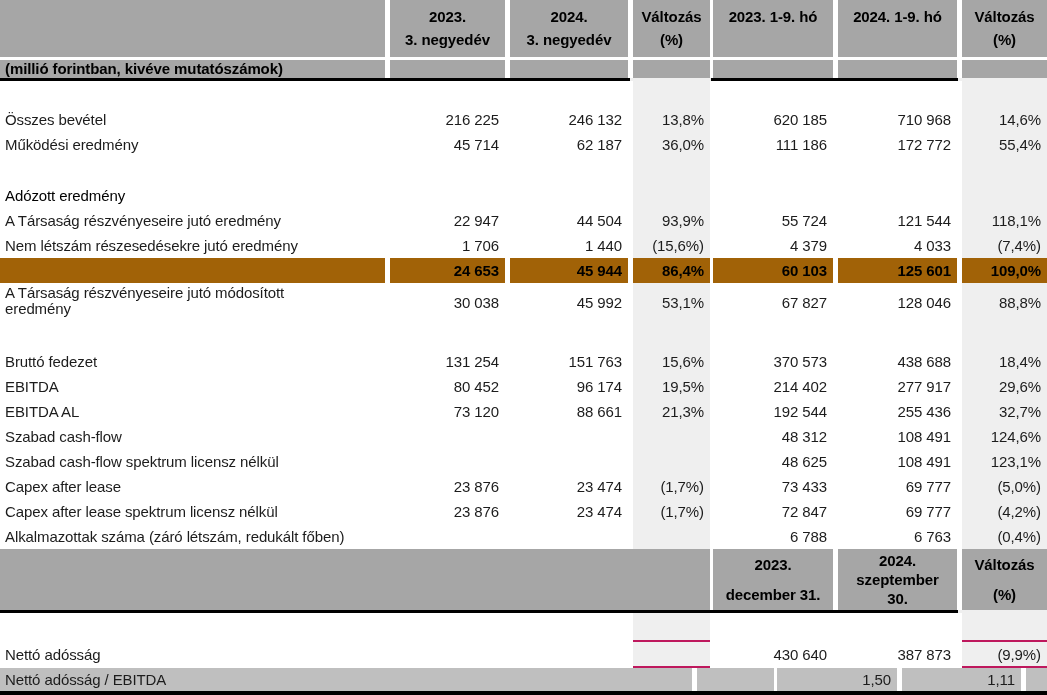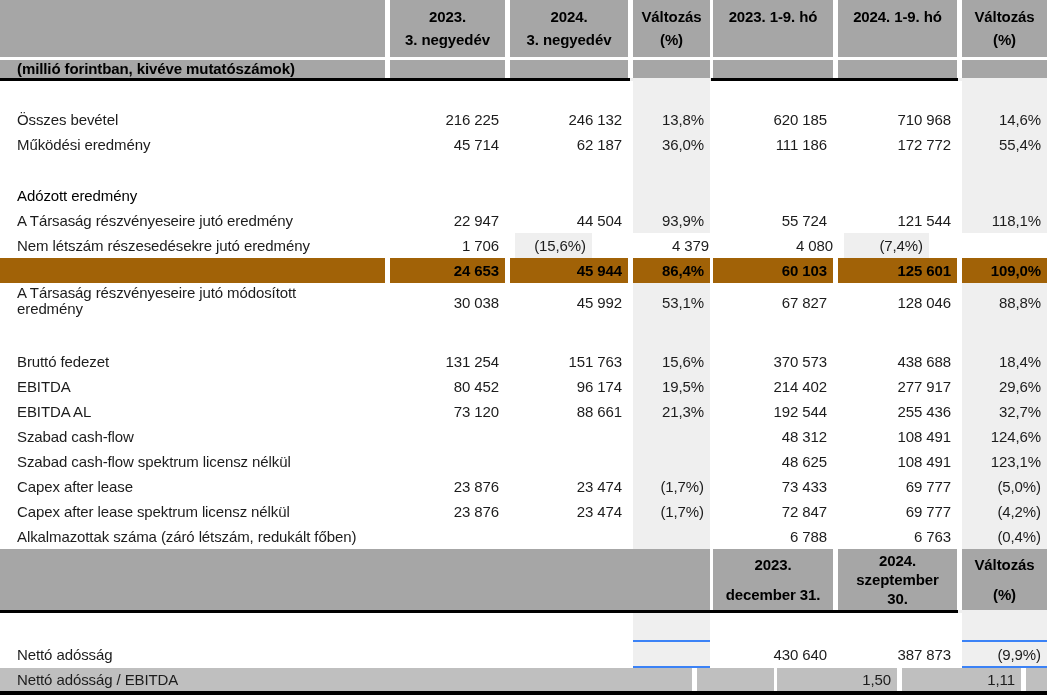--- a/index.html
+++ b/index.html
@@ -3,21 +3,21 @@
 <meta charset="utf-8">
 <style>
   html,body{margin:0;padding:0;background:#fff}
   body{width:1047px;font-family:"Liberation Sans",sans-serif;font-size:15px;color:#1c1c1c;letter-spacing:-0.1px}
   *{box-sizing:border-box}
   .row{display:flex;height:25px;line-height:25px}
   .cell{flex:none;overflow:hidden}
   .c1{width:385px}.c2{width:115px}.c3{width:118px}.c4{width:77px}.c5{width:120px}.c6{width:119px}.c7{width:85px}
   .c123{width:692px}.c1234{width:710px}
   .g{flex:none;width:5px}.g2{flex:none;width:3px}
-  .lbl{padding-left:17px;white-space:pre-line}
+  .lbl{padding-left:5px;white-space:pre-line}
   .num{text-align:right;padding-right:6px}
   .b{font-weight:400;color:#000}
   .shade{background:#efefef}
   
   .hrow1{height:57px}
   .hcell{background:#a6a6a6;font-weight:700;color:#000;text-align:center;white-space:pre-line;line-height:23px;padding-top:5px}
   .vgap{height:3px}
   .urow{height:18px;line-height:18px}
   .urow .cell{background:#a6a6a6}
   .urow .lbl{font-weight:700;color:#000}
@@ -32,21 +32,21 @@
   .tall{height:40px;line-height:40px}
   .tall .lbl{line-height:16px;padding-top:2px}
   
   .hrow2{height:61px}
   .hcell2{background:#a6a6a6;font-weight:700;color:#000;text-align:center;white-space:pre-line}
   .h2two{line-height:30px;padding-top:1px}
   .h2three{line-height:19px;padding-top:2px}
   
   .r2{height:26px;line-height:26px}
   .r2.blank{height:29px}
-  .r2 .shade{border-bottom:2px solid #3b82f6}
+  .r2 .shade{border-bottom:2px solid #be185d}
   .r2.grand{height:23px;line-height:23px}
   .grand .cell{background:#bfbfbf}
   .blineb{height:4px;background:#000}
 </style>
 </head>
 <body>
 
 <div>
 
   <div class="row hrow1">
@@ -183,26 +183,27 @@
         <div class="g"></div>
         <div class="cell c6 num">121 544</div>
         <div class="g"></div>
         <div class="cell c7 num shade">118,1%</div>
       </div>
       <div class="row normal">
         <div class="cell c1 lbl">Nem létszám részesedésekre jutó eredmény</div>
         <div class="g"></div>
         <div class="cell c2 num">1 706</div>
         <div class="g"></div>
+        <div class="cell c3 num">1 440</div>
         <div class="g"></div>
         <div class="cell c4 num shade">(15,6%)</div>
         <div class="g2"></div>
         <div class="cell c5 num">4 379</div>
         <div class="g"></div>
-        <div class="cell c6 num">4 080</div>
+        <div class="cell c6 num">4 033</div>
         <div class="g"></div>
         <div class="cell c7 num shade">(7,4%)</div>
       </div>
       <div class="row total">
         <div class="cell c1 lbl"></div>
         <div class="g"></div>
         <div class="cell c2 num">24 653</div>
         <div class="g"></div>
         <div class="cell c3 num">45 944</div>
         <div class="g"></div>

